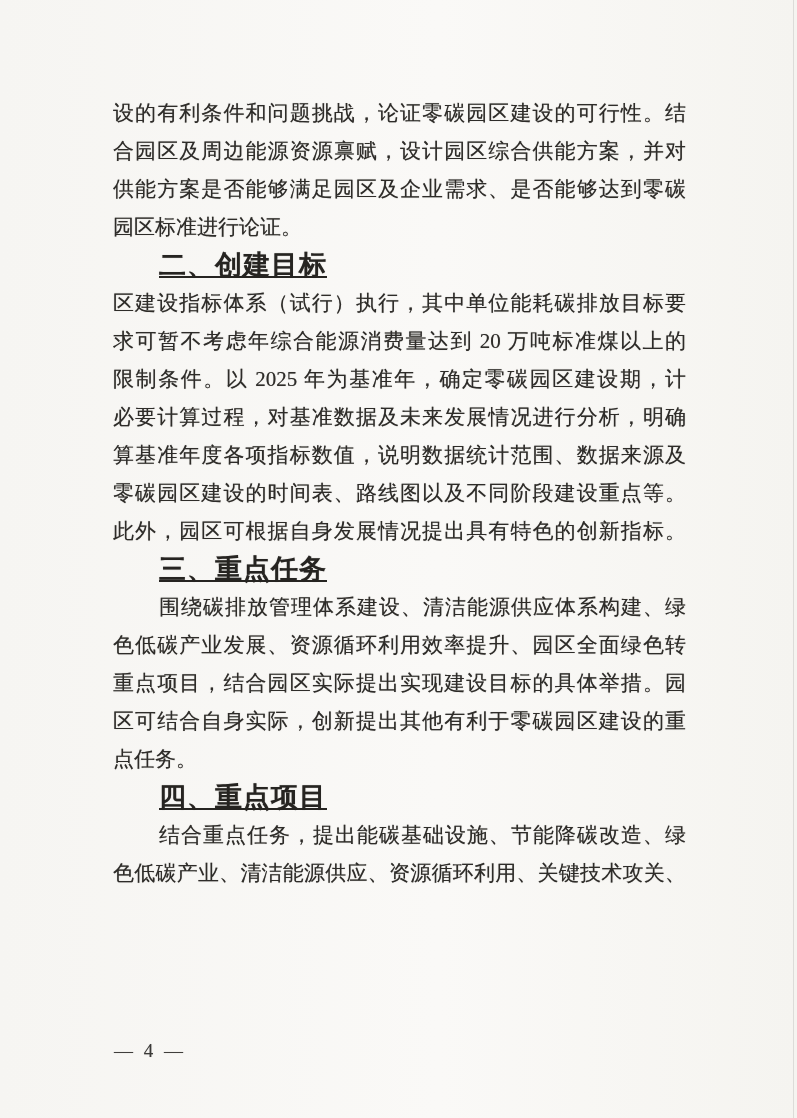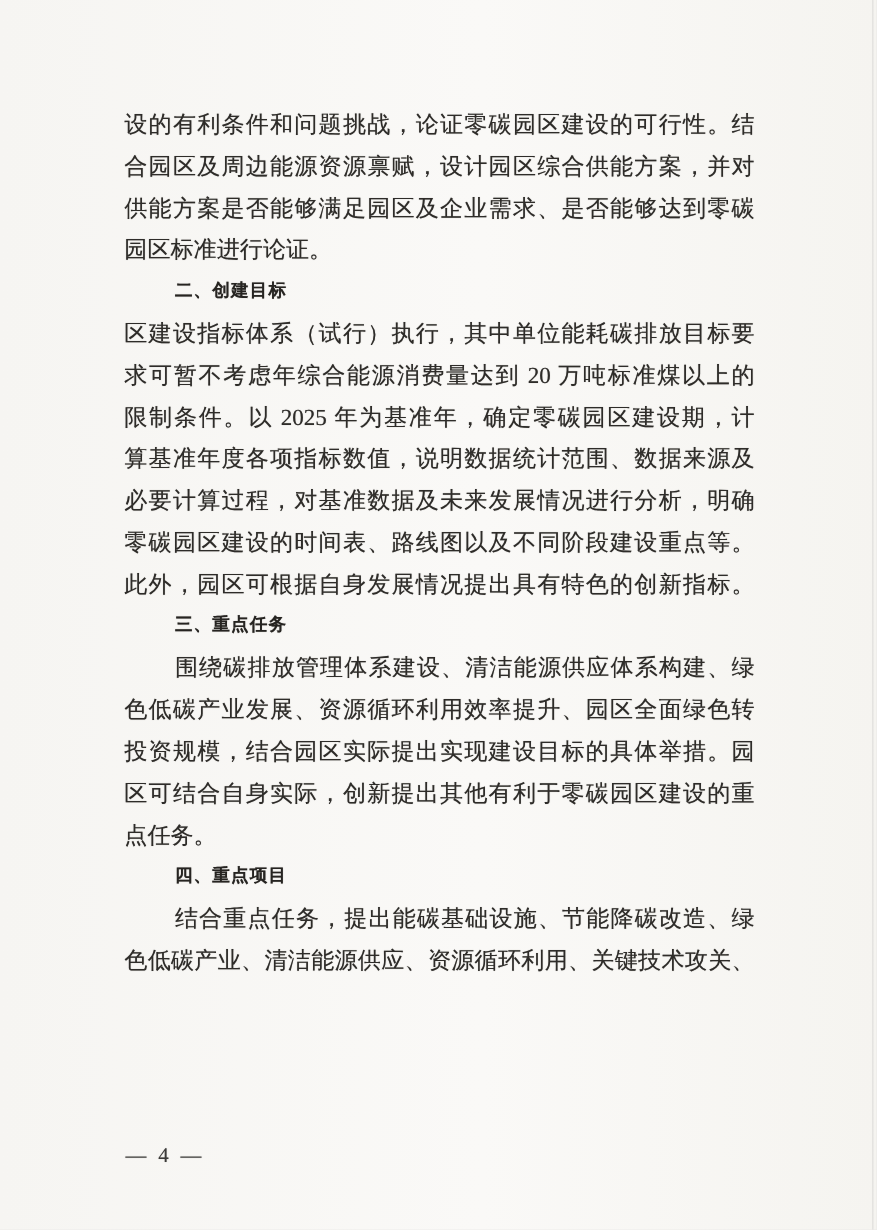--- a/index.html
+++ b/index.html
@@ -45,24 +45,25 @@
     text-align-last: justify;
   }
   .line.indent {
     text-indent: 46px;
   }
   .heading {
     line-height: 38px;
     height: 38px;
     padding-left: 46px;
     font-weight: 700;
-    font-size: 16px;
+    font-size: 27px;
     color: #262421;
     font-family: "Liberation Sans", sans-serif;
     letter-spacing: 1px;
+    text-decoration: underline;
   }
   .page-number {
     position: absolute;
     left: 114px;
     top: 1040px;
     font-size: 19px;
     color: #3b3a38;
     letter-spacing: 3px;
     text-shadow: 0 0 0.7px rgba(40, 38, 35, 0.5);
   }
@@ -73,28 +74,28 @@
 <div class="page">
   <div class="text-block">
       <div class="line fill">设的有利条件和问题挑战，论证零碳园区建设的可行性。结</div>
       <div class="line fill">合园区及周边能源资源禀赋，设计园区综合供能方案，并对</div>
       <div class="line fill">供能方案是否能够满足园区及企业需求、是否能够达到零碳</div>
       <div class="line">园区标准进行论证。</div>
       <div class="heading">二、创建目标</div>
       <div class="line fill">区建设指标体系（试行）执行，其中单位能耗碳排放目标要</div>
       <div class="line fill">求可暂不考虑年综合能源消费量达到 20 万吨标准煤以上的</div>
       <div class="line fill">限制条件。以 2025 年为基准年，确定零碳园区建设期，计</div>
+      <div class="line fill">必要计算过程，对基准数据及未来发展情况进行分析，明确</div>
       <div class="line fill">算基准年度各项指标数值，说明数据统计范围、数据来源及</div>
-      <div class="line fill">必要计算过程，对基准数据及未来发展情况进行分析，明确</div>
       <div class="line fill">零碳园区建设的时间表、路线图以及不同阶段建设重点等。</div>
       <div class="line fill">此外，园区可根据自身发展情况提出具有特色的创新指标。</div>
       <div class="heading">三、重点任务</div>
       <div class="line fill indent">围绕碳排放管理体系建设、清洁能源供应体系构建、绿</div>
       <div class="line fill">色低碳产业发展、资源循环利用效率提升、园区全面绿色转</div>
-      <div class="line fill">投资规模，结合园区实际提出实现建设目标的具体举措。园</div>
+      <div class="line fill">重点项目，结合园区实际提出实现建设目标的具体举措。园</div>
       <div class="line fill">区可结合自身实际，创新提出其他有利于零碳园区建设的重</div>
       <div class="line">点任务。</div>
       <div class="heading">四、重点项目</div>
       <div class="line fill indent">结合重点任务，提出能碳基础设施、节能降碳改造、绿</div>
       <div class="line fill">色低碳产业、清洁能源供应、资源循环利用、关键技术攻关、</div>
     </div>
   <div class="page-number">— 4 —</div>
 </div>
 
 </body></html>

